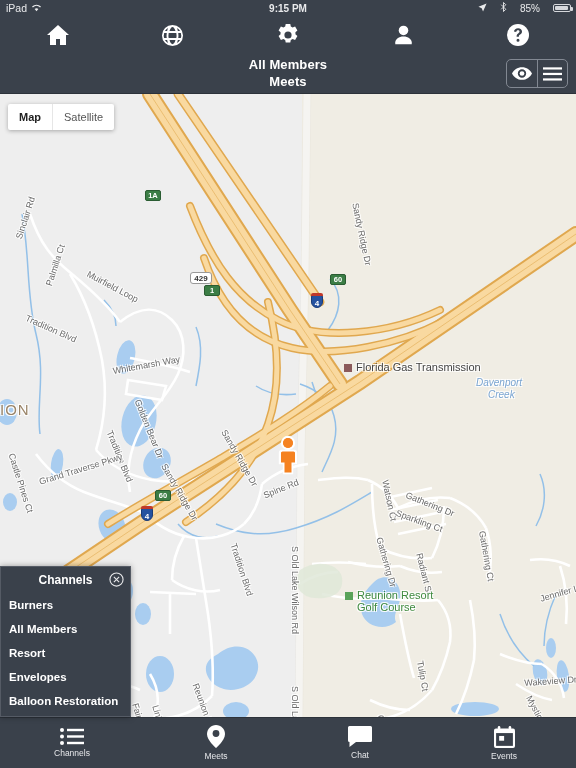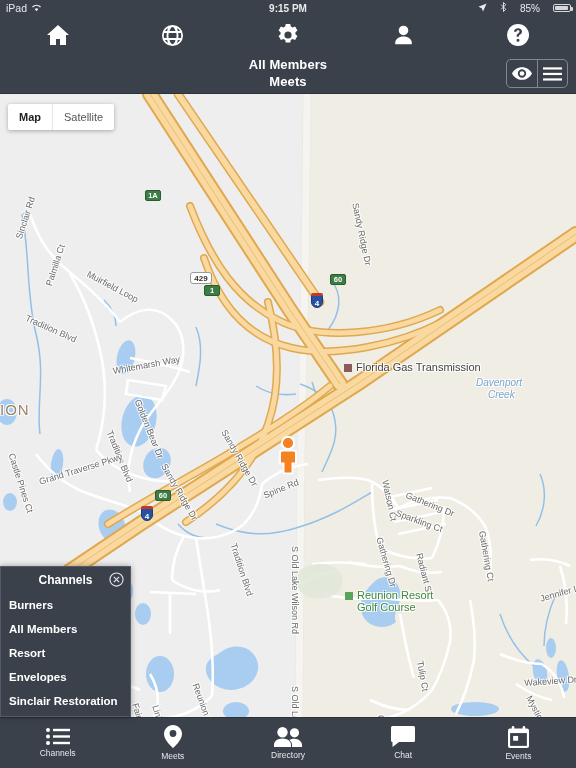--- a/index.html
+++ b/index.html
@@ -433,21 +433,21 @@
         <div class="ch-item">
           <span>All Members</span>
         </div>
         <div class="ch-item">
           <span>Resort</span>
         </div>
         <div class="ch-item">
           <span>Envelopes</span>
         </div>
         <div class="ch-item">
-          <span>Sinclair Restoration</span>
+          <span>Balloon Restoration</span>
         </div>
       </div>
   </div>
 
   <div class="tabbar">
     <div class="tab">
       <span>
         <svg width="24" height="17" viewBox="0 0 24 17">
             <circle cx="2" cy="2" r="2"></circle>
             <rect x="7" y="0.8" width="17" height="2.4"></rect>
@@ -463,31 +463,20 @@
       <span>
         <svg width="18" height="23" viewBox="0 0 18 23">
             <path d="M9 0C4 0 0 4 0 9c0 6.5 9 14 9 14s9-7.5 9-14c0-5-4-9-9-9z"></path>
             <circle cx="9" cy="8.5" r="3.4" fill="#3a414b"></circle>
           </svg>
       </span>
       <span class="tlabel">Meets</span>
     </div>
     <div class="tab">
       <span>
-        <svg width="28" height="20" viewBox="0 0 28 20">
-            <circle cx="8.5" cy="5.2" r="5.2"></circle>
-            <circle cx="20.5" cy="5.8" r="4.6"></circle>
-            <path d="M8.5 11.5C3.6 11.5 0 14.4 0 17.6V20h17v-2.4c0-3.2-3.6-6.1-8.5-6.1z"></path>
-            <path d="M20.5 11.8c-2 0-3.8.5-5.2 1.3 1.7 1.3 2.7 3 2.7 4.5V20H28v-2.2c0-3-3.3-6-7.5-6z"></path>
-          </svg>
-      </span>
-      <span class="tlabel">Directory</span>
-    </div>
-    <div class="tab">
-      <span>
         <svg width="24" height="21" viewBox="0 0 24 21">
             <path d="M1.5 0h21A1.5 1.5 0 0 1 24 1.5v13a1.5 1.5 0 0 1-1.5 1.5H8l-6.5 5v-5H1.5A1.5 1.5 0 0 1 0 14.5v-13A1.5 1.5 0 0 1 1.5 0z"></path>
           </svg>
       </span>
       <span class="tlabel">Chat</span>
     </div>
     <div class="tab">
       <span>
         <svg width="21" height="22" viewBox="0 0 22 23">
             <rect x="4" y="0" width="2.6" height="5" rx="1.2"></rect>

